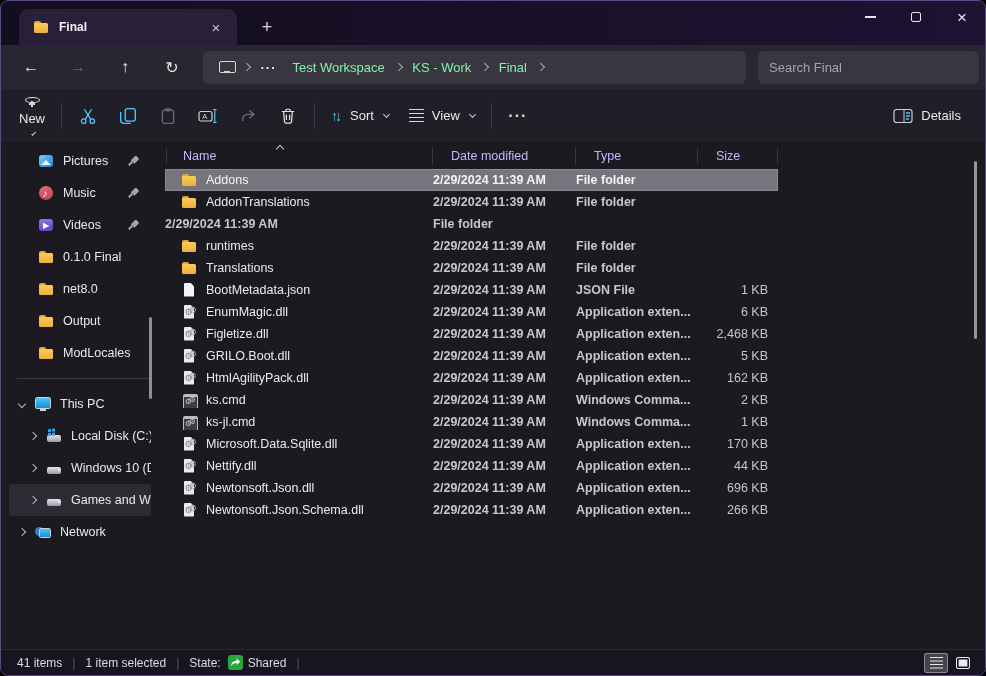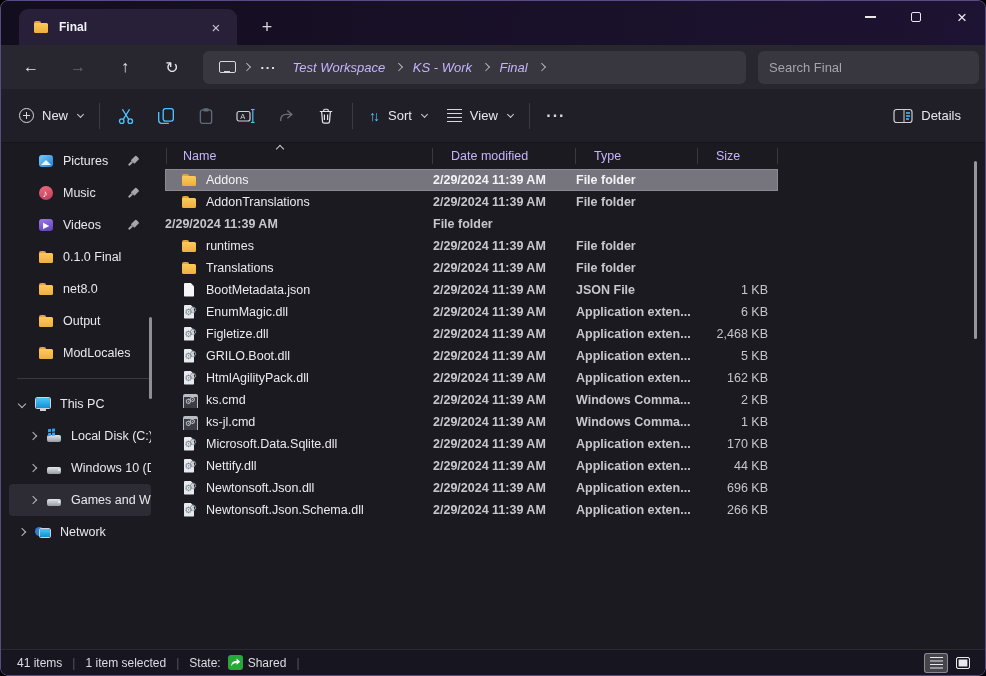--- a/index.html
+++ b/index.html
@@ -29,21 +29,21 @@
   .navbar { height:44px; flex:0 0 44px; background:#28262f; display:flex; align-items:center; }
   .navbtn { width:34px; height:34px; display:flex; align-items:center; justify-content:center;
             font-size:16px; color:#e6e5ec; border-radius:5px; margin-left:13px; }
   .navbtn.dim { color:#66646e; }
   .crumbbar { margin-left:14px; width:543px; height:33px; background:#38363f; border-radius:6px;
               display:flex; align-items:center; padding:0 8px; }
   .crumb-root-icon { width:16px; height:13px; position:relative; margin:0 6px 0 8px; }
   .crumb-root-icon::before { content:""; position:absolute; left:0; top:0; width:15px; height:10px;
               border:1.3px solid #d9d8df; border-radius:2px; }
   .crumb-root-icon::after { content:""; position:absolute; left:4.5px; top:10.5px; width:6px; height:2px; background:#d9d8df; }
-  .crumb { padding:4px 8px; border-radius:4px; color:#c4b5fd; white-space:nowrap;font-style:italic; }
+  .crumb { padding:4px 8px; border-radius:4px; color:#86efac; white-space:nowrap; }
   .crumb-overflow { padding:2px 8px; color:#eceaf1; letter-spacing:1px; font-weight:700; }
   .chev { display:inline-block; width:6px; height:6px; border-top:1.4px solid currentColor;
           border-right:1.4px solid currentColor; }
   .chev.r { transform:rotate(45deg); }
   .chev.d { transform:rotate(135deg); }
   .bchev { color:#b5b3bd; margin:0 3px; width:5.5px; height:5.5px; }
   .searchbox { margin-left:12px; flex:1; height:33px; margin-right:6px; background:#38363f;
                border-radius:6px; display:flex; align-items:center; }
   .searchbox input { background:transparent; border:none; outline:none; color:#a5a3ad;
                font-family:"Liberation Sans",sans-serif; font-size:13px; padding-left:11px; width:100%; }
@@ -208,21 +208,21 @@
       <span class="chev r bchev"></span>
       <span class="crumb">Final</span>
       <span class="chev r bchev"></span>
     </div>
     <div class="searchbox">
       <input type="text" placeholder="Search Final" style="">
     </div>
   </div>
 
   <div class="toolbar">
-    <div class="tbtn" style="margin-left:8px;">
+    <div class="tbtn" style="margin-left:8px;flex-direction:column;">
       <span class="icon-newplus"></span>
       <span>New</span>
       <span class="chev d drop"></span>
     </div>
     <div class="tb-divider"></div>
     <div class="tbtn tbtn-icononly">
       <svg width="18" height="18" viewBox="0 0 16 16" fill="none" stroke="#4cc2ff" stroke-width="1.2">
           <circle cx="4.2" cy="12.6" r="2"></circle>
           <circle cx="11.8" cy="12.6" r="2"></circle>
           <path d="M5.6 11L11.2 2M10.4 11L4.8 2"></path>

